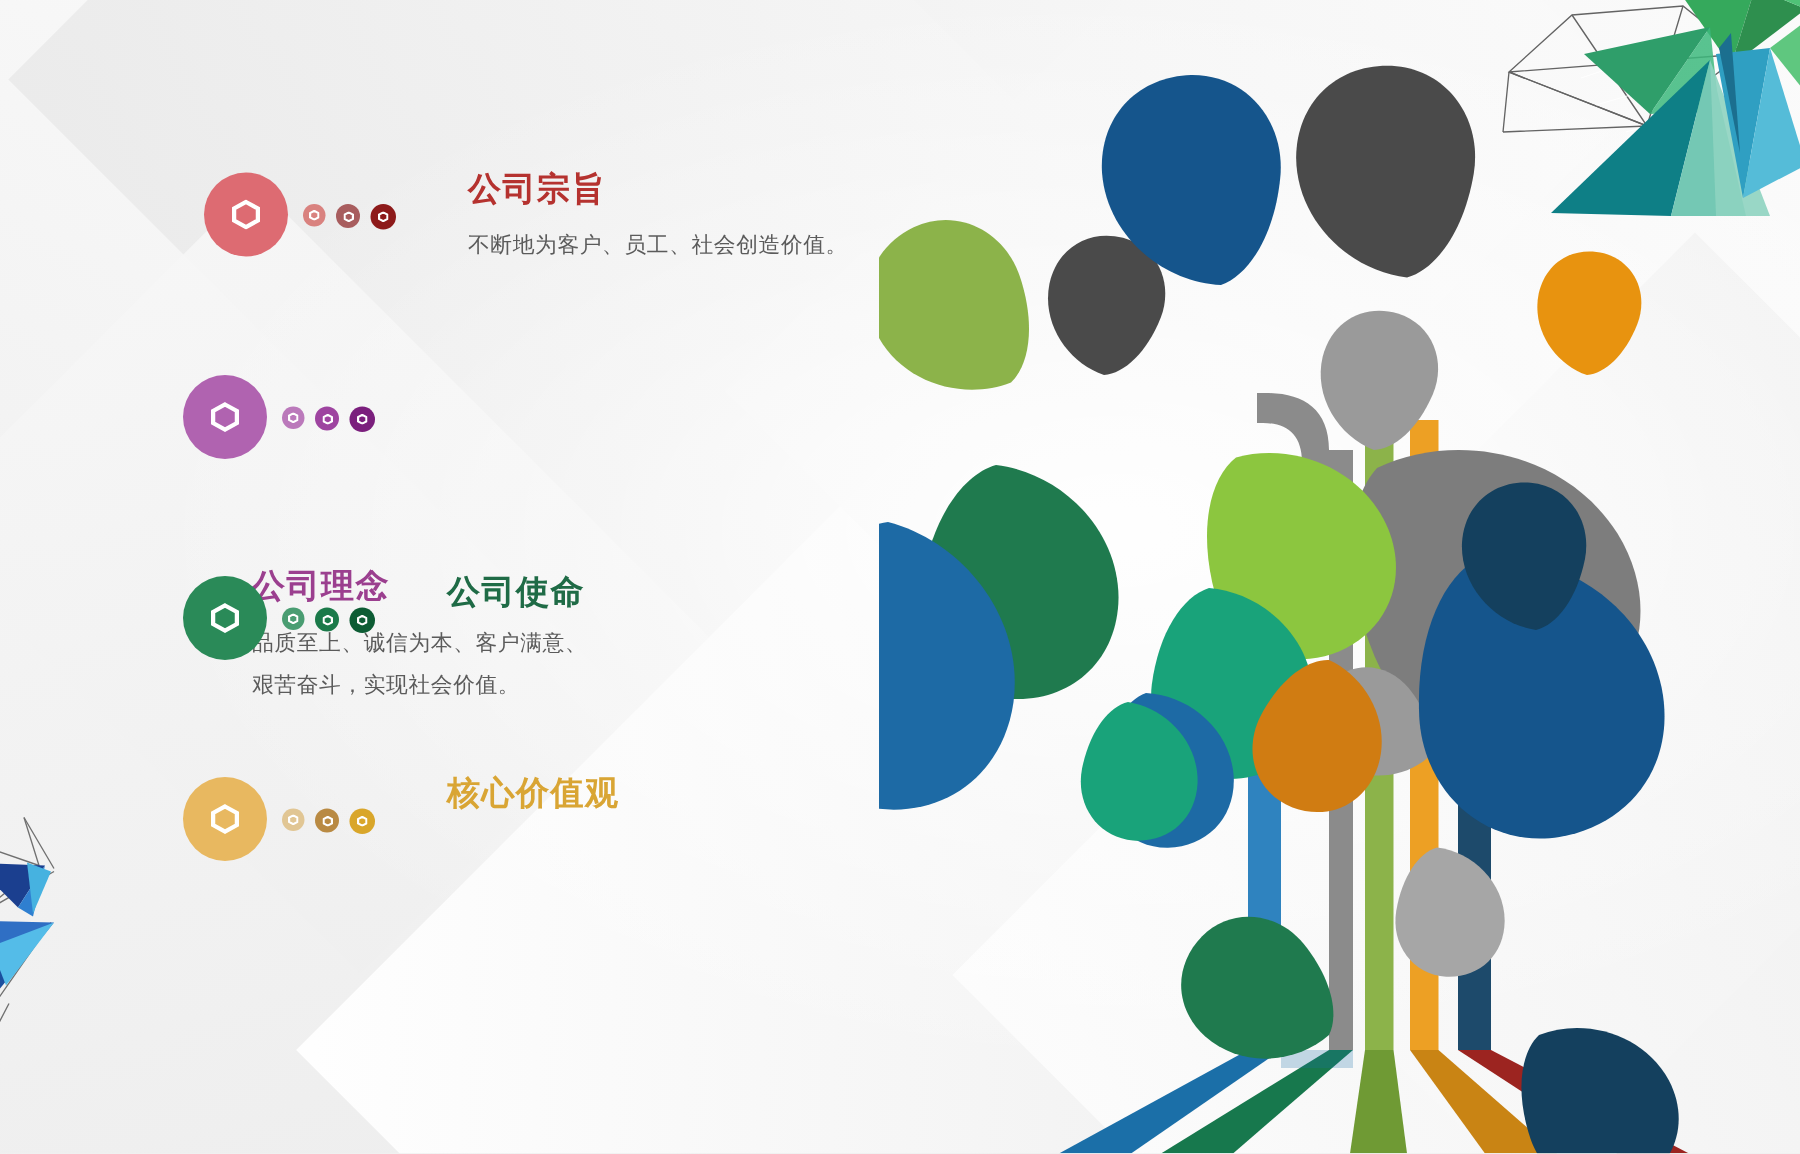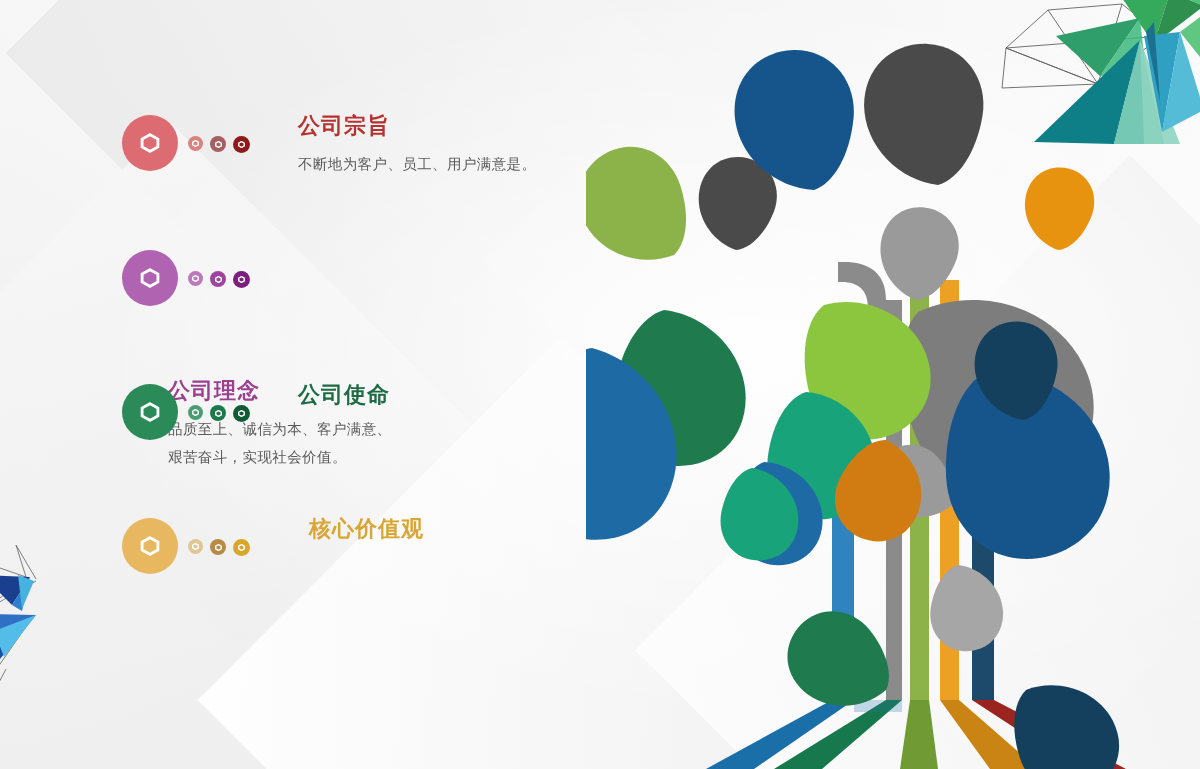--- a/index.html
+++ b/index.html
@@ -42,21 +42,21 @@
   .hexs{width:7px;height:7px;}
 
   .texts{padding-left:46px;}
   .item-title{font-size:22px;font-weight:bold;line-height:1;margin:0 0 13px 0;letter-spacing:1px;}
   .item-desc{font-size:14.5px;color:#5b5b5b;line-height:1.95;margin:0;letter-spacing:.4px;white-space:pre-line;}
 
   
   .row0{top:115px;}
   .row1{top:250px;}
   .row2{top:384px;}
-  .row3{top:518px;gap:11px;}
+  .row3{top:518px;}
 </style>
 </head>
 <body>
 
 <div class="stage">
 
   <div class="bg-base"></div>
   <div class="facet bg-f1"></div>
   <div class="facet bg-f2"></div>
   <div class="facet bg-f3"></div>
@@ -217,21 +217,21 @@
     <path d="M-14,94 L72,96 L22,132 Z" fill="#2f6fc4"></path>
     <path d="M22,132 L72,96 L36,140 Z" fill="#1b4f9e"></path>
     <path d="M30,112 L72,96 L40,138 Z" fill="#54bce8"></path>
     <path d="M-18,118 L22,122 L2,150 Z" fill="#5b3f9e"></path>
     <path d="M2,150 L22,122 L14,152 Z" fill="#7d5ab5"></path>
     <path d="M-20,162 L26,160 L-6,182 Z" fill="#d0186a"></path>
   </svg>
 
   <div class="content">
 
-    <div class="item row0" style="left:122px;">
+    <div class="item row0" style="left:136px;">
       <div class="badges">
         <div class="badge-main" style="background:#dd6b72;">
           <svg class="hexw" viewBox="0 0 24 24">
             <polygon points="12,2 21.5,7.2 21.5,16.8 12,22 2.5,16.8 2.5,7.2" fill="none" stroke="#ffffff" stroke-width="3.4"></polygon>
           </svg>
         </div>
         <div class="dot d1" style="background:#d9827f;">
           <svg class="hexs" viewBox="0 0 24 24">
             <polygon points="12,2 21.5,7.2 21.5,16.8 12,22 2.5,16.8 2.5,7.2" fill="none" stroke="#ffffff" stroke-width="5"></polygon>
           </svg>
@@ -242,21 +242,21 @@
           </svg>
         </div>
         <div class="dot d3" style="background:#8d1a1a;">
           <svg class="hexs" viewBox="0 0 24 24">
             <polygon points="12,2 21.5,7.2 21.5,16.8 12,22 2.5,16.8 2.5,7.2" fill="none" stroke="#ffffff" stroke-width="5"></polygon>
           </svg>
         </div>
       </div>
       <div class="texts">
         <h2 class="item-title" style="color:#b5322f;">公司宗旨</h2>
-        <p class="item-desc">不断地为客户、员工、用户满意是。</p>
+        <p class="item-desc">不断地为客户、员工、社会创造价值。</p>
       </div>
     </div>
 
     <div class="item row1" style="left:122px;flex-direction:column;">
       <div class="badges">
         <div class="badge-main" style="background:#b063b0;">
           <svg class="hexw" viewBox="0 0 24 24">
             <polygon points="12,2 21.5,7.2 21.5,16.8 12,22 2.5,16.8 2.5,7.2" fill="none" stroke="#ffffff" stroke-width="3.4"></polygon>
           </svg>
         </div>

